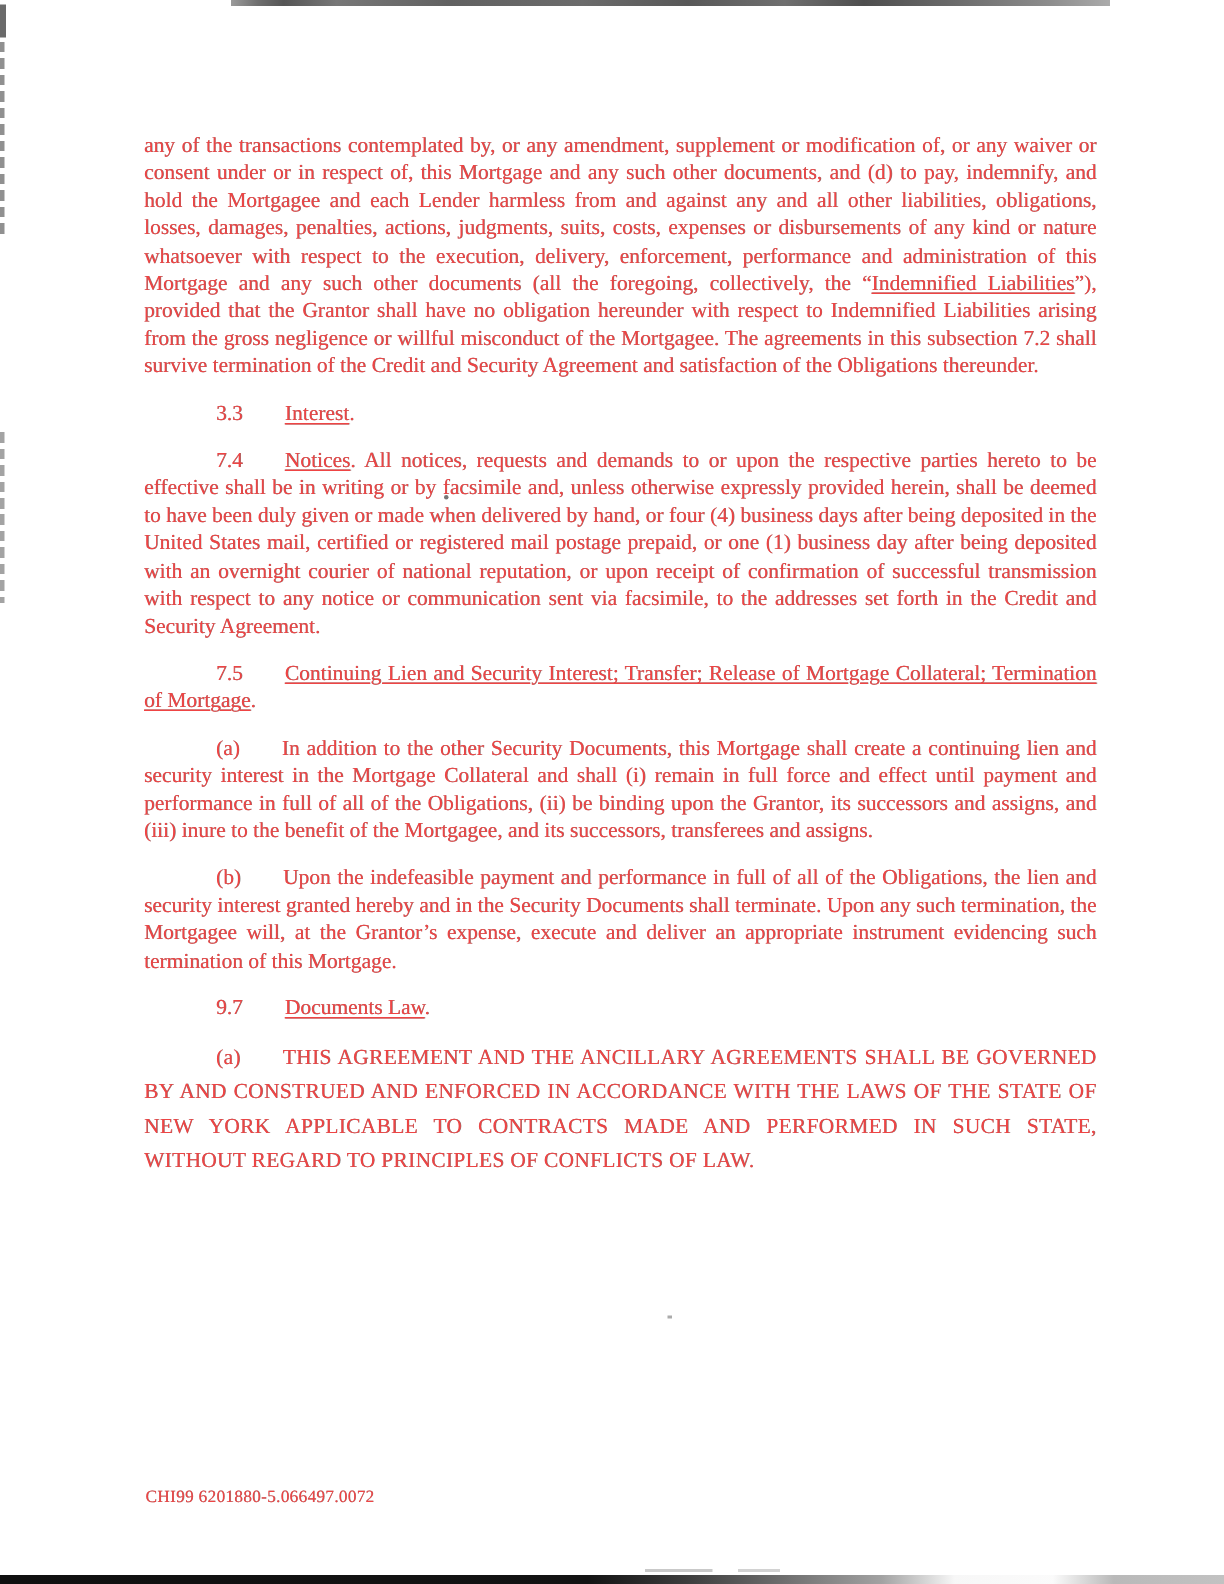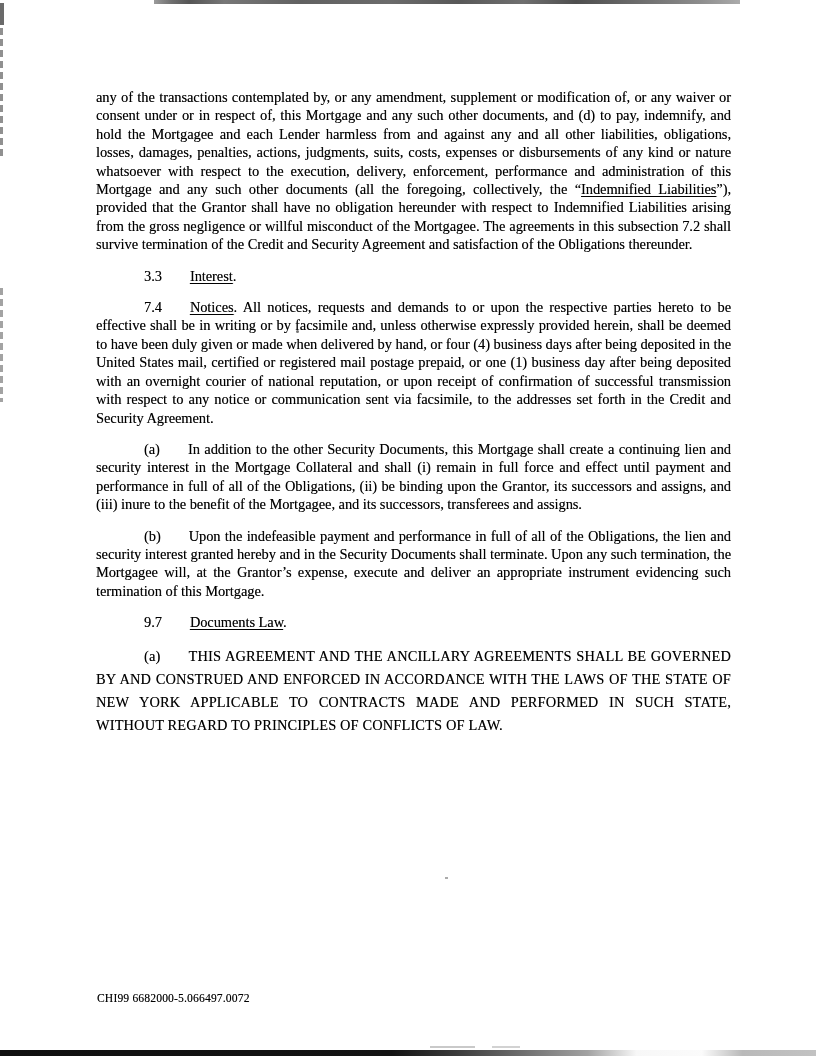--- a/index.html
+++ b/index.html
@@ -2,21 +2,21 @@
 <html><head>
 <meta charset="utf-8">
 <style>
   html, body { margin: 0; padding: 0; background: #e8e8e8; }
   .page {
     position: relative;
     width: 816px;
     height: 1056px;
     background: #ffffff;
     font-family: "Liberation Serif", serif;
-    color: #000000;
+    color: #ef4444;
     overflow: hidden;
     margin: 0 auto;
   }
   .content {
     position: absolute;
     left: 96px;
     top: 88px;
     width: 635px;
   }
   .para {
@@ -97,24 +97,25 @@
   <div class="edge-dark"></div>
   <div class="edge-dashes-1"></div>
   <div class="edge-dashes-2"></div>
   <div class="speck-1"></div>
   <div class="speck-2"></div>
 
   <div class="content" id="doc-content">
       <p class="para body"><span>any of the transactions contemplated by, or any amendment, supplement or modification of, or any waiver or consent under or in respect of, this Mortgage and any such other documents, and (d) to pay, indemnify, and hold the Mortgagee and each Lender harmless from and against any and all other liabilities, obligations, losses, damages, penalties, actions, judgments, suits, costs, expenses or disbursements of any kind or nature whatsoever with respect to the execution, delivery, enforcement, performance and administration of this Mortgage and any such other documents (all the foregoing, collectively, the “</span><span class="u">Indemnified Liabilities</span><span>”), provided that the Grantor shall have no obligation hereunder with respect to Indemnified Liabilities arising from the gross negligence or willful misconduct of the Mortgagee.  The agreements in this subsection 7.2 shall survive termination of the Credit and Security Agreement and satisfaction of the Obligations thereunder.</span></p>
       <p class="para indent"><span>3.3</span><span class="tab"></span><span class="u">Interest</span><span>.</span></p>
       <p class="para indent"><span>7.4</span><span class="tab"></span><span class="u">Notices</span><span>.  All notices, requests and demands to or upon the respective parties hereto to be effective shall be in writing or by facsimile and, unless otherwise expressly provided herein, shall be deemed to have been duly given or made when delivered by hand, or four (4) business days after being deposited in the United States mail, certified or registered mail postage prepaid, or one (1) business day after being deposited with an overnight courier of national reputation, or upon receipt of confirmation of successful transmission with respect to any notice or communication sent via facsimile, to the addresses set forth in the Credit and Security Agreement.</span></p>
+      <p class="para indent"><span>7.5</span><span class="tab"></span><span class="u">Continuing Lien and Security Interest; Transfer; Release of Mortgage Collateral; Termination of Mortgage</span><span>.</span></p>
       <p class="para indent"><span>(a)</span><span class="tab"></span><span>In addition to the other Security Documents, this Mortgage shall create a continuing lien and security interest in the Mortgage Collateral and shall (i) remain in full force and effect until payment and performance in full of all of the Obligations, (ii) be binding upon the Grantor, its successors and assigns, and (iii) inure to the benefit of the Mortgagee, and its successors, transferees and assigns.</span></p>
       <p class="para indent"><span>(b)</span><span class="tab"></span><span>Upon the indefeasible payment and performance in full of all of the Obligations, the lien and security interest granted hereby and in the Security Documents shall terminate.  Upon any such termination, the Mortgagee will, at the Grantor’s expense, execute and deliver an appropriate instrument evidencing such termination of this Mortgage.</span></p>
       <p class="para indent"><span>9.7</span><span class="tab"></span><span class="u">Documents Law</span><span>.</span></p>
       <p class="para caps indent"><span>(a)</span><span class="tab"></span><span>THIS AGREEMENT AND THE ANCILLARY AGREEMENTS SHALL BE GOVERNED BY AND CONSTRUED AND ENFORCED IN ACCORDANCE WITH THE LAWS OF THE STATE OF NEW YORK APPLICABLE TO CONTRACTS MADE AND PERFORMED IN SUCH STATE, WITHOUT REGARD TO PRINCIPLES OF CONFLICTS OF LAW.</span></p>
     </div>
 
-  <div class="footer-code">CHI99 6682000-5.066497.0072</div>
+  <div class="footer-code">CHI99 6201880-5.066497.0072</div>
 
   <div class="smudge-1"></div>
   <div class="smudge-2"></div>
   <div class="scan-bottom"></div>
 </div>
 
 </body></html>

